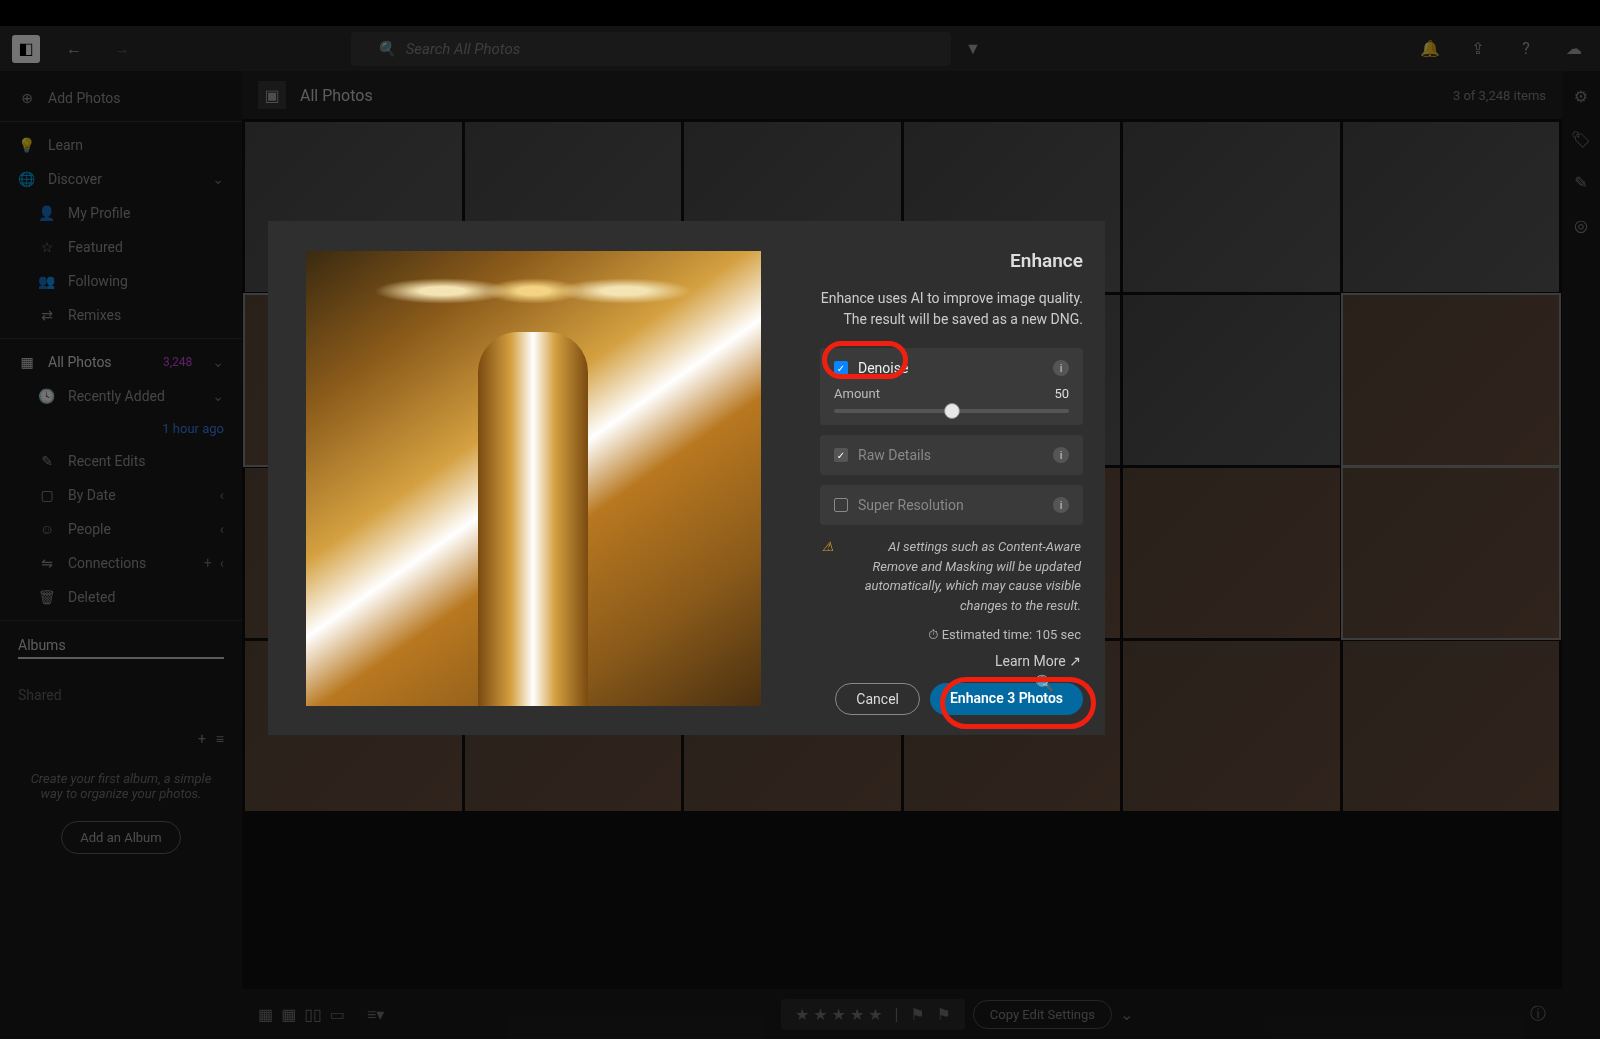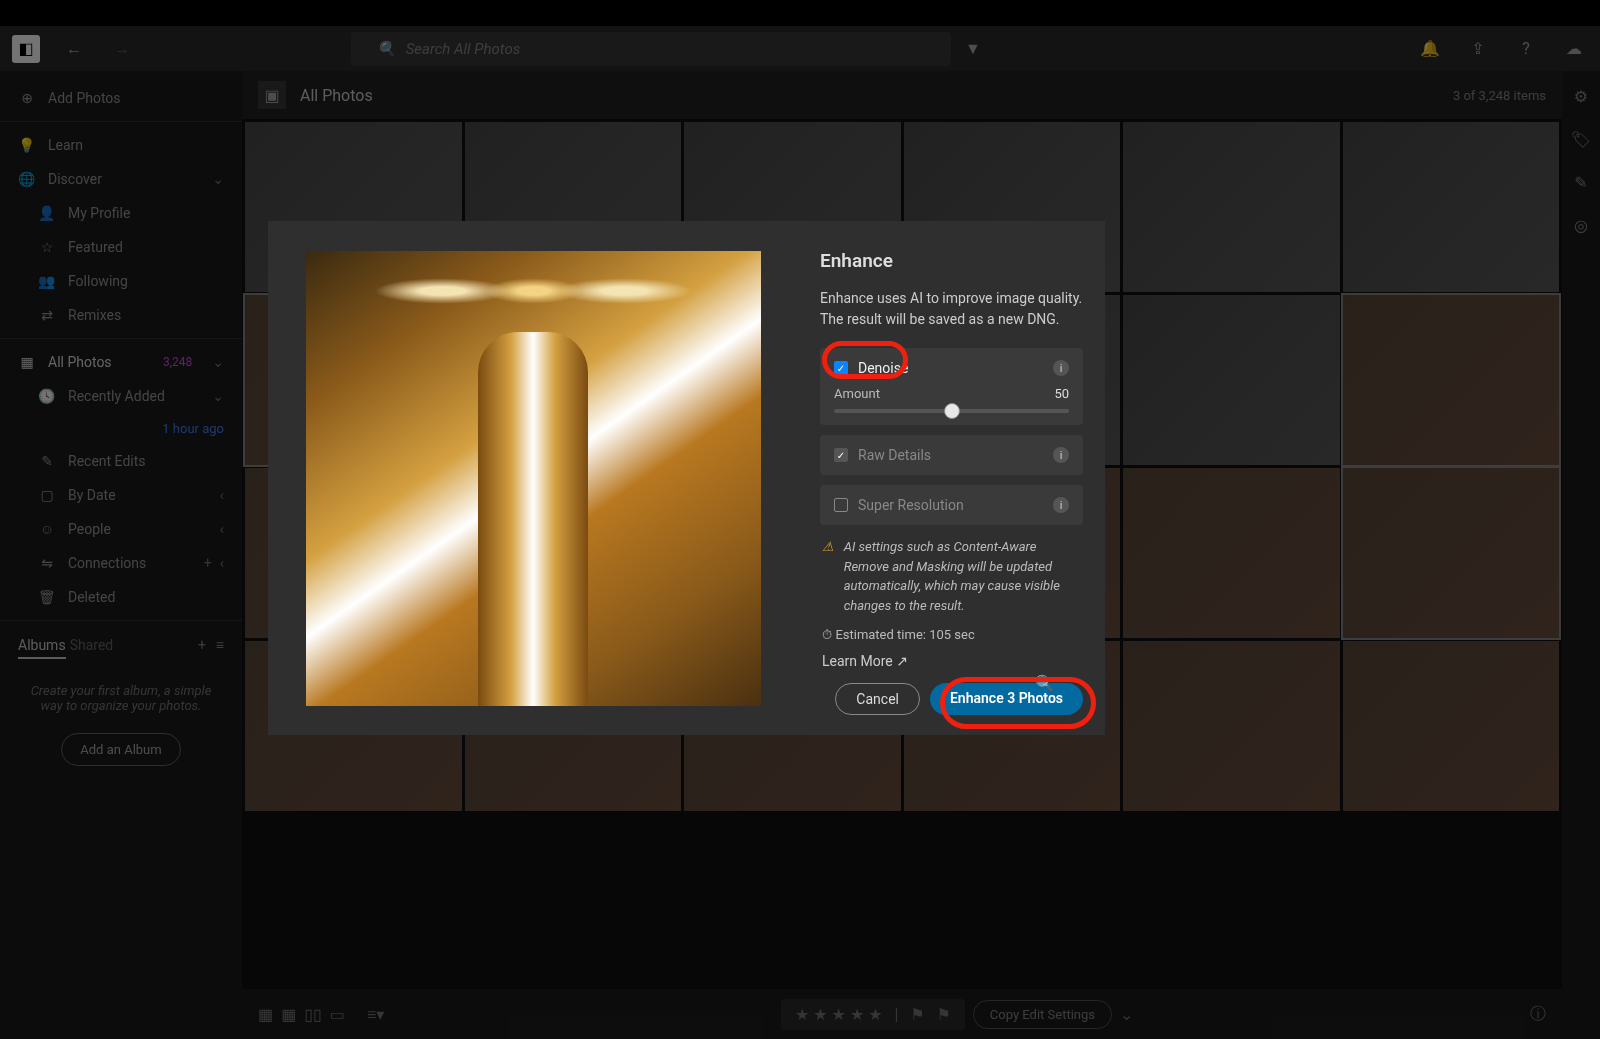--- a/index.html
+++ b/index.html
@@ -17,21 +17,21 @@
 
 
 .sidebar { position: absolute; left: 0; top: 71px; width: 242px; bottom: 0; background: #1c1c1c; padding: 10px 0; font-size: 14px; color: #999; }
 .sidebar .row { display: flex; align-items: center; padding: 8px 18px; gap: 12px; cursor: pointer; }
 .sidebar .row .ico { width: 18px; height: 18px; display: flex; align-items: center; justify-content: center; flex-shrink: 0; }
 .sidebar .indent1 { padding-left: 38px; }
 .sidebar .indent2 { padding-left: 30px; font-size: 13px; color: #3b82f6; justify-content: flex-end; }
 .sidebar .hr { height: 1px; background: #333; margin: 6px 0; }
 .sidebar .count { margin-left: auto; font-size: 12px; color: #d946ef; }
 .sidebar .chev { margin-left: auto; color: #777; }
-.sidebar .section-tabs { display: flex; padding: 10px 18px 4px; gap: 4px; font-size: 14px; }
+.sidebar .section-tabs { display: flex; padding: 10px 18px 4px; gap: 28px; font-size: 14px; flex-direction: column; }
 .sidebar .section-tabs .active { color: #ccc; border-bottom: 2px solid #ccc; padding-bottom: 4px; }
 .sidebar .section-tabs .tab { color: #666; }
 .sidebar .section-tabs .right-ico { margin-left: auto; color: #888; display: flex; gap: 10px; }
 .sidebar .help-txt { text-align: center; font-size: 13px; color: #777; padding: 20px 20px; font-style: italic; }
 .sidebar .pill-btn { border: 1px solid #666; border-radius: 18px; padding: 8px 18px; color: #aaa; display: inline-block; cursor: pointer; font-size: 13px; }
 .sidebar .pill-wrap { text-align: center; }
 
 
 .main-header { position: absolute; left: 242px; top: 71px; right: 38px; height: 48px; background: #232323; display: flex; align-items: center; padding: 0 16px; color: #ccc; font-size: 16px; }
 .main-header .square { width: 28px; height: 28px; background: #383838; margin-right: 14px; display: flex; align-items: center; justify-content: center; color: #aaa; }
@@ -54,21 +54,21 @@
 
 .overlay { position: absolute; inset: 0; background: rgba(0,0,0,0.55); }
 
 
 .modal { position: absolute; left: 268px; top: 221px; width: 837px; height: 514px; background: #2f2f2f; display: flex; }
 .modal .preview { width: 530px; display: flex; align-items: center; justify-content: center; padding: 30px; }
 .modal .preview .img { width: 455px; height: 455px; background: linear-gradient(145deg, #3a2a10 0%, #8a5a1a 20%, #d4a040 40%, #fff 50%, #b87820 60%, #8a5a1a 80%, #4a3010 100%); position: relative; }
 .modal .preview .img::before { content: ""; position: absolute; top: 0; left: 0; right: 0; height: 100px; background: radial-gradient(ellipse at 30% 40%, #f4e4b4 5%, transparent 15%), radial-gradient(ellipse at 50% 40%, #f4d484 5%, transparent 15%), radial-gradient(ellipse at 70% 40%, #f4e4b4 5%, transparent 15%); }
 .modal .preview .img::after { content: ""; position: absolute; left: 38%; top: 18%; width: 24%; bottom: 0; background: linear-gradient(90deg, #7a4a10, #d4a040 30%, #fff 50%, #d4a040 70%, #7a4a10); border-radius: 40px 40px 0 0; }
 .modal .preview .zoom { position: absolute; right: 50px; bottom: 42px; color: #fff; opacity: .9; }
-.modal .panel { flex: 1; padding: 28px 22px; color: #ddd; overflow: hidden; }
+.modal .panel { flex: 1; padding: 28px 22px; color: #ddd; overflow: hidden; text-align: right; }
 .modal .panel h2 { font-size: 19px; font-weight: 600; margin-bottom: 16px; }
 .modal .panel .desc { font-size: 14px; color: #ccc; line-height: 1.5; margin-bottom: 18px; }
 .option { background: #3a3a3a; border-radius: 4px; padding: 12px 14px; margin-bottom: 10px; }
 .option .hdr { display: flex; align-items: center; gap: 10px; font-size: 14px; color: #eee; }
 .option .hdr .cb { width: 14px; height: 14px; background: #0a84ff; border-radius: 2px; display: flex; align-items: center; justify-content: center; color: #fff; font-size: 10px; }
 .option .hdr .cb.locked { background: #555; }
 .option .hdr .cb.empty { background: transparent; border: 1px solid #888; }
 .option .hdr .info { margin-left: auto; width: 16px; height: 16px; border-radius: 50%; background: #555; color: #ccc; font-size: 11px; display: flex; align-items: center; justify-content: center; }
 .slider-row { display: flex; align-items: center; justify-content: space-between; margin-top: 10px; }
 .slider-row .lbl { font-size: 13px; color: #bbb; }

